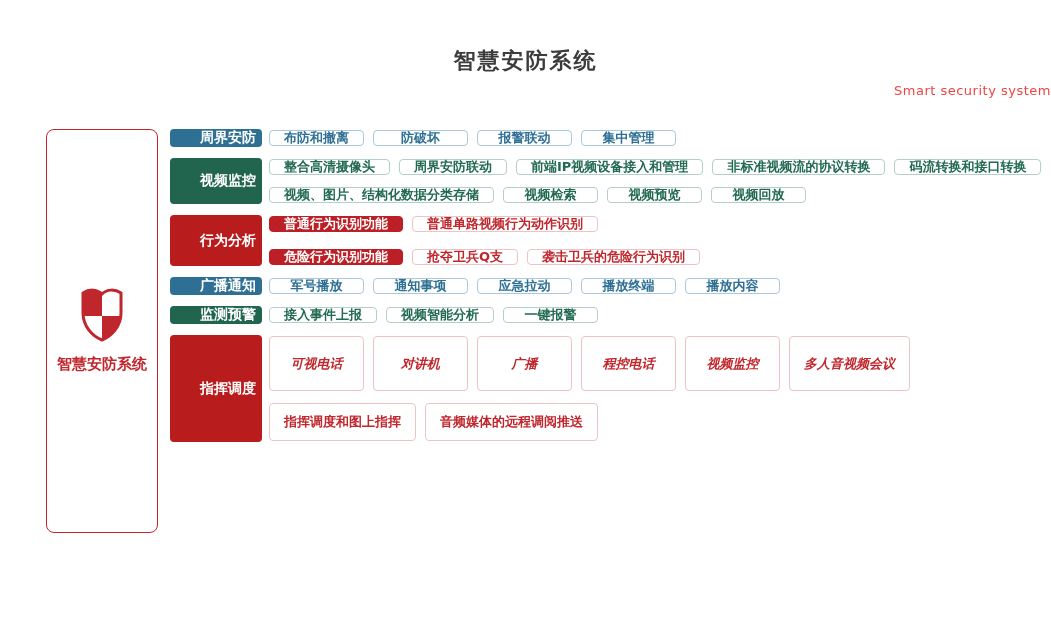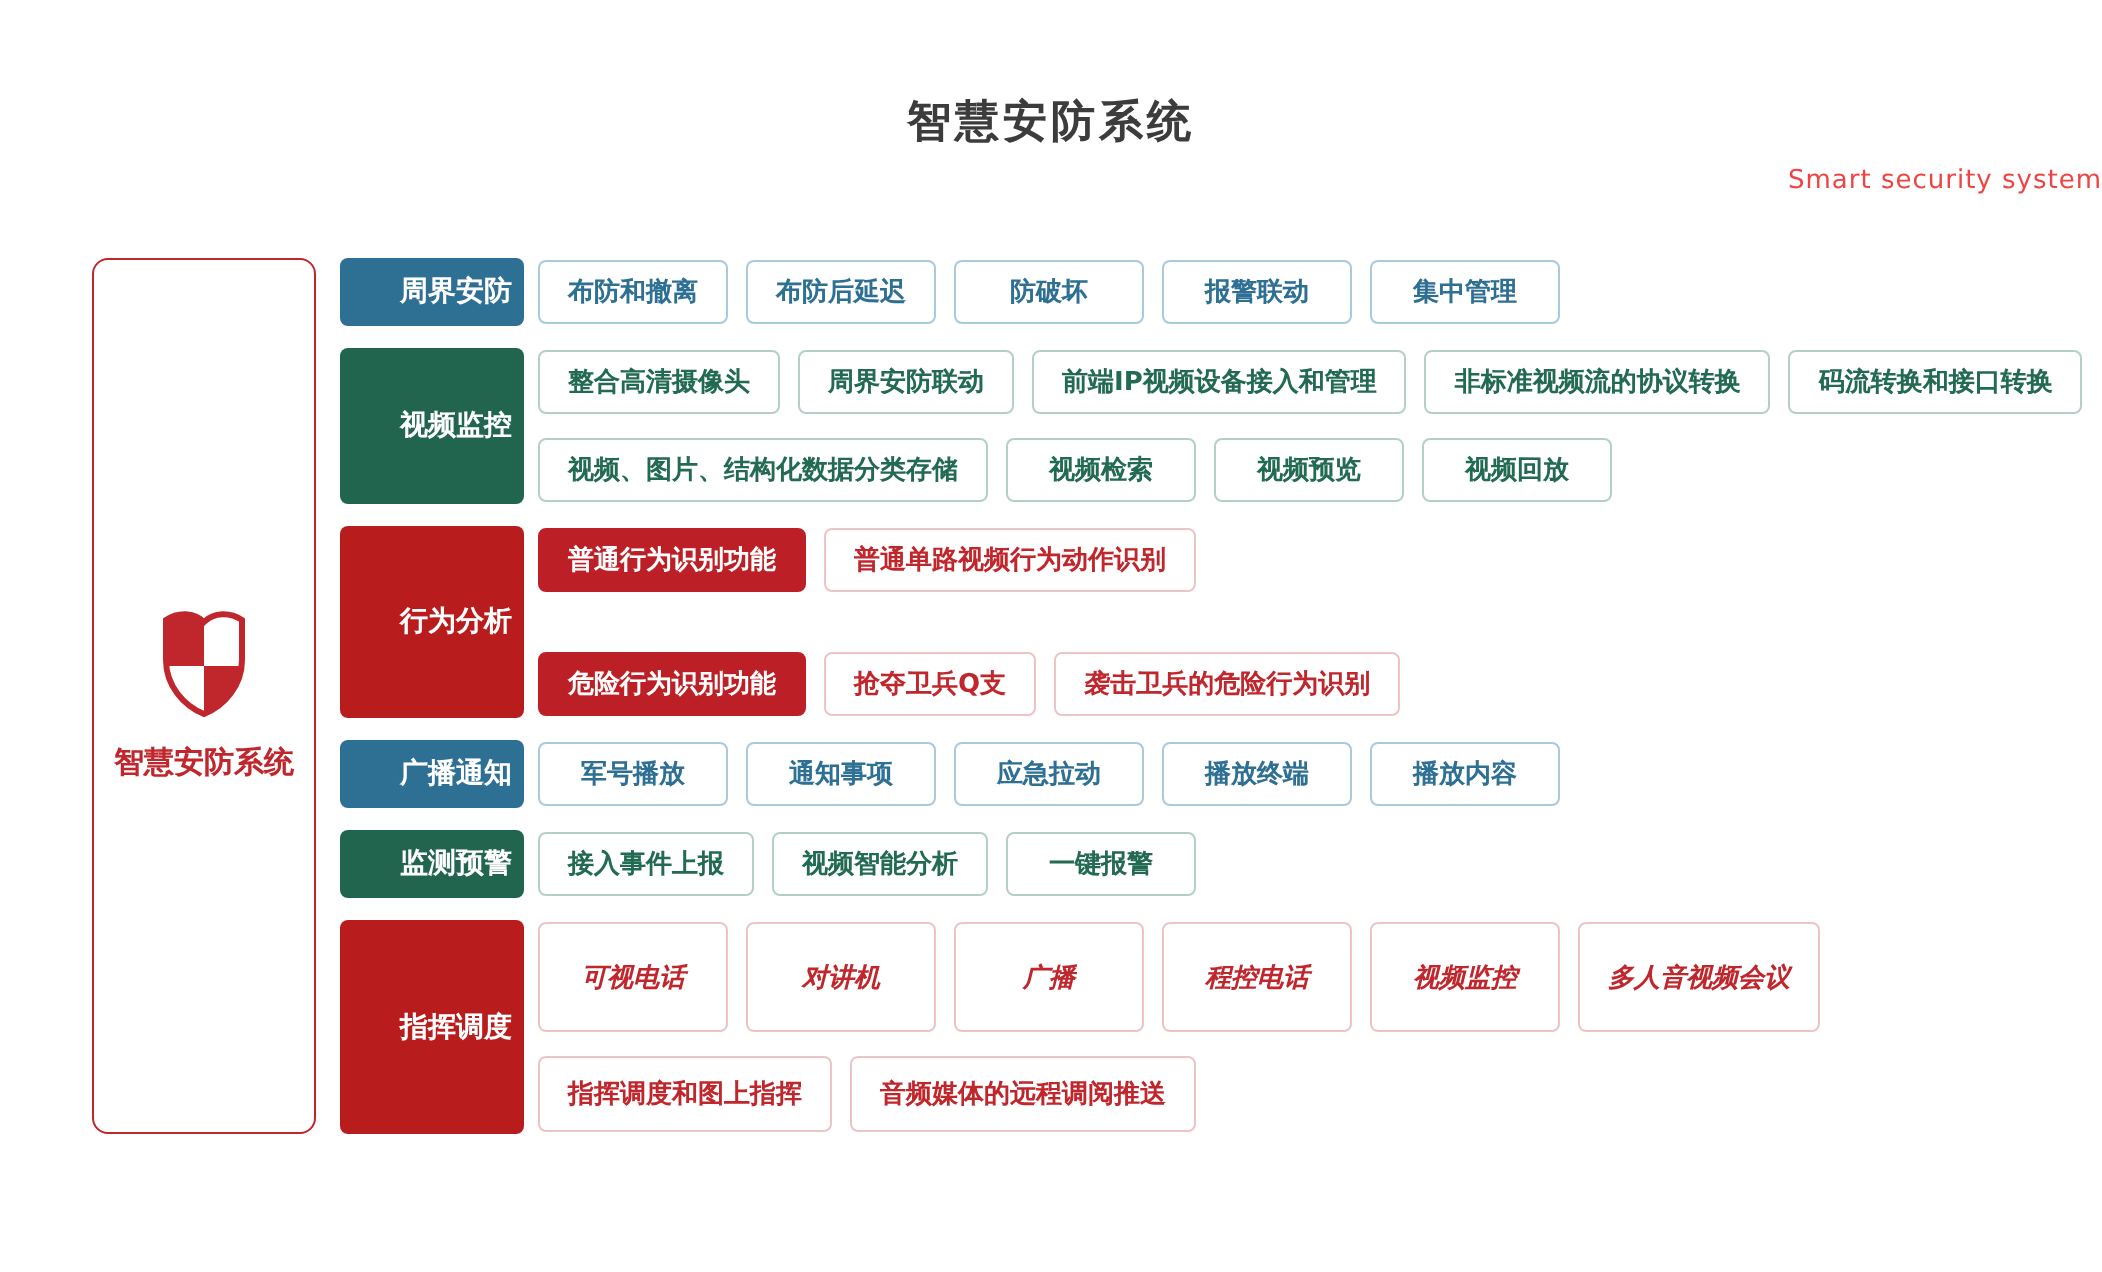--- a/index.html
+++ b/index.html
@@ -34,31 +34,31 @@
     flex: none; align-self: stretch; padding-left: 24px;
   }
   .cat.theme-blue  { background: #2e6f94; }
   .cat.theme-green { background: #21654f; }
   .cat.theme-red   { background: #b91c1c; }
 
   .lines { display: flex; flex-direction: column; gap: 12px; justify-content: center; padding: 1px 0; }
   .line  { display: flex; gap: 9px; }
 
   .item {
-    min-width: 95px; height: 32px; padding: 0 14px;
+    min-width: 95px; height: 16px; padding: 0 14px;
     border-radius: 4px; background: #fff;
     display: flex; align-items: center; justify-content: center;
     font-size: 13px; font-weight: bold; white-space: nowrap;
   }
   .item.theme-blue  { color: #2e6f94; border: 1px solid #a9c9dd; }
   .item.theme-green { color: #226a52; border: 1px solid #b4d0c6; }
   .item.theme-red   { color: #c0272d; border: 1px solid #eec3c5; }
   .item.filled      { background: #bc2026; color: #fff; border: 1px solid #bc2026; }
 
-  .group-behavior .lines { gap: 30px; }
+  .group-behavior .lines { gap: 17px; }
   .group-command .line:first-child .item { height: 55px; font-style: italic; }
   .group-command .line:last-child  .item { height: 38px; }
 </style>
 </head>
 <body>
 
 <div class="header">
   <div class="title">智慧安防系统</div>
   <div class="subtitle">Smart security system</div>
 </div>
@@ -81,21 +81,20 @@
     </svg>
     <div class="root-label">智慧安防系统</div>
   </div>
 
   <div class="groups" id="groups">
       <div class="group-row group-perimeter">
         <div class="cat theme-blue">周界安防</div>
         <div class="lines">
           <div class="line">
             <div class="item theme-blue">布防和撤离</div>
-            <div class="item theme-blue">布防后延迟</div>
             <div class="item theme-blue">防破坏</div>
             <div class="item theme-blue">报警联动</div>
             <div class="item theme-blue">集中管理</div>
           </div>
         </div>
       </div>
       <div class="group-row group-video">
         <div class="cat theme-green">视频监控</div>
         <div class="lines">
           <div class="line">

